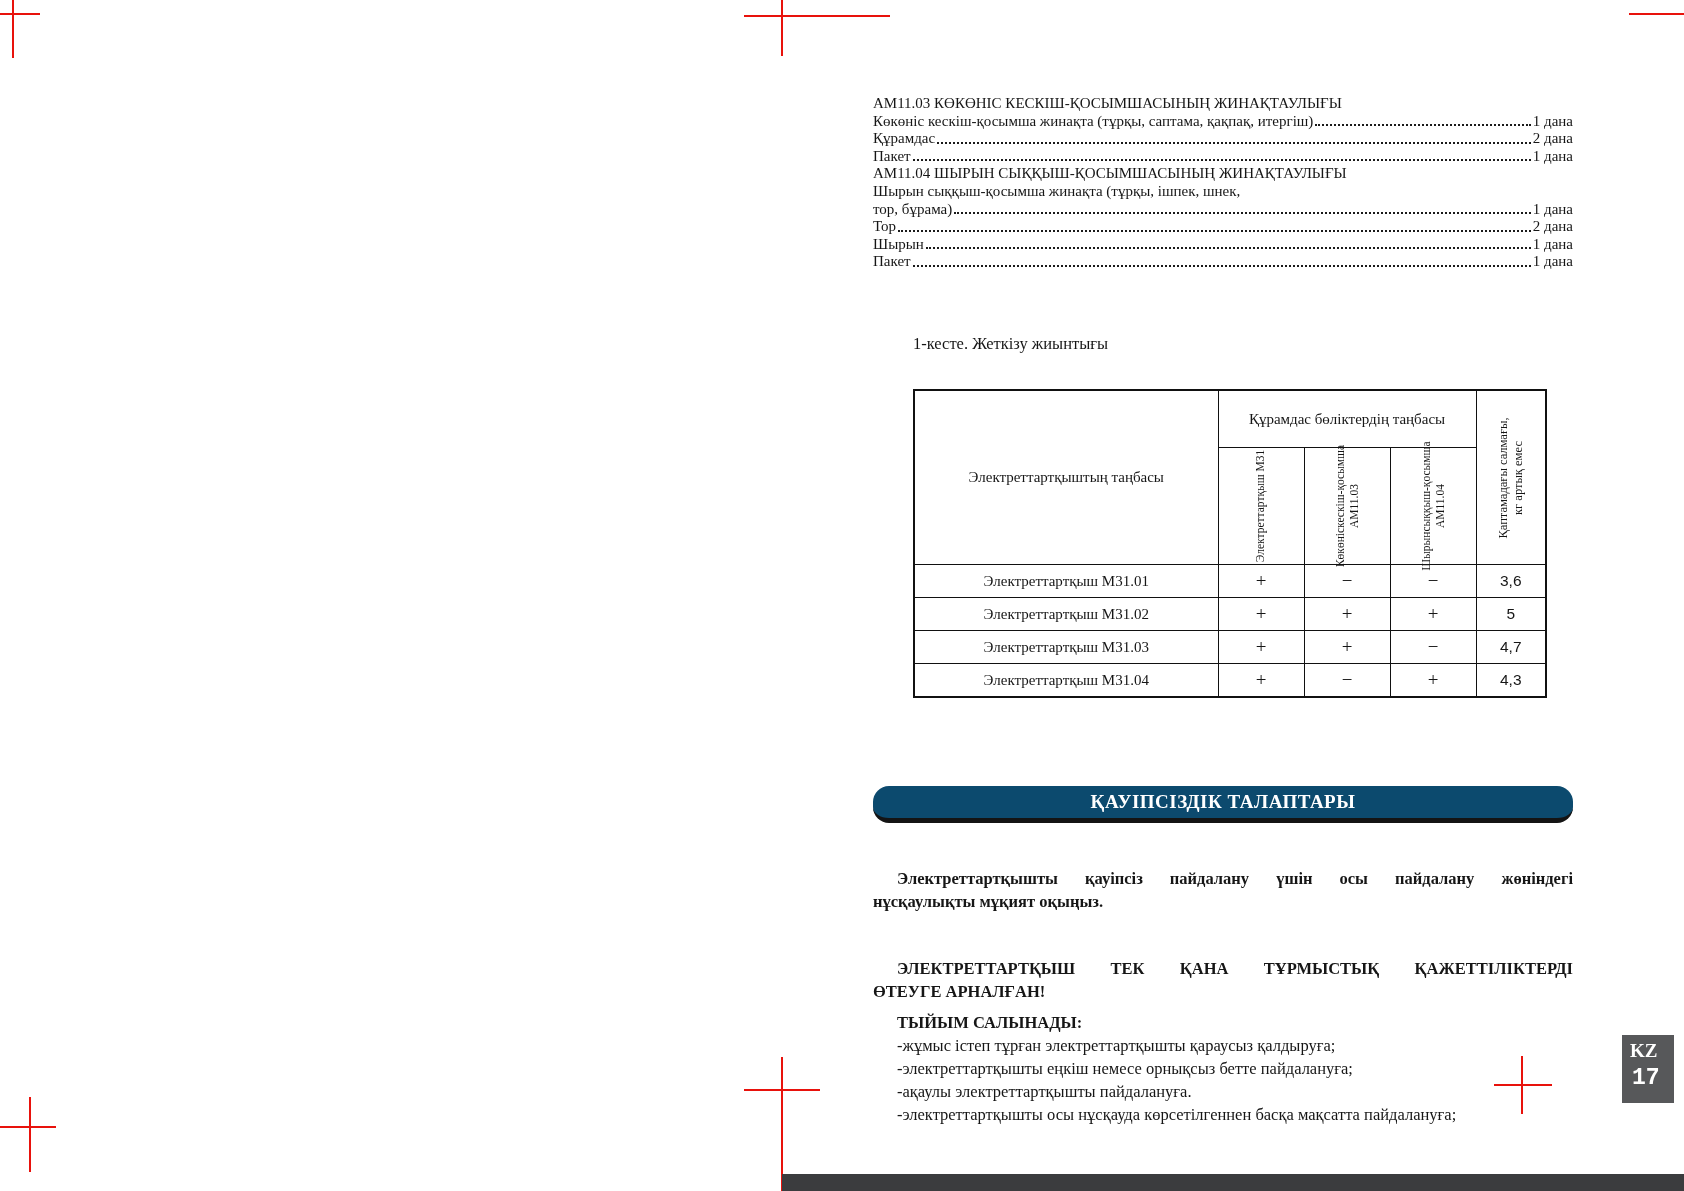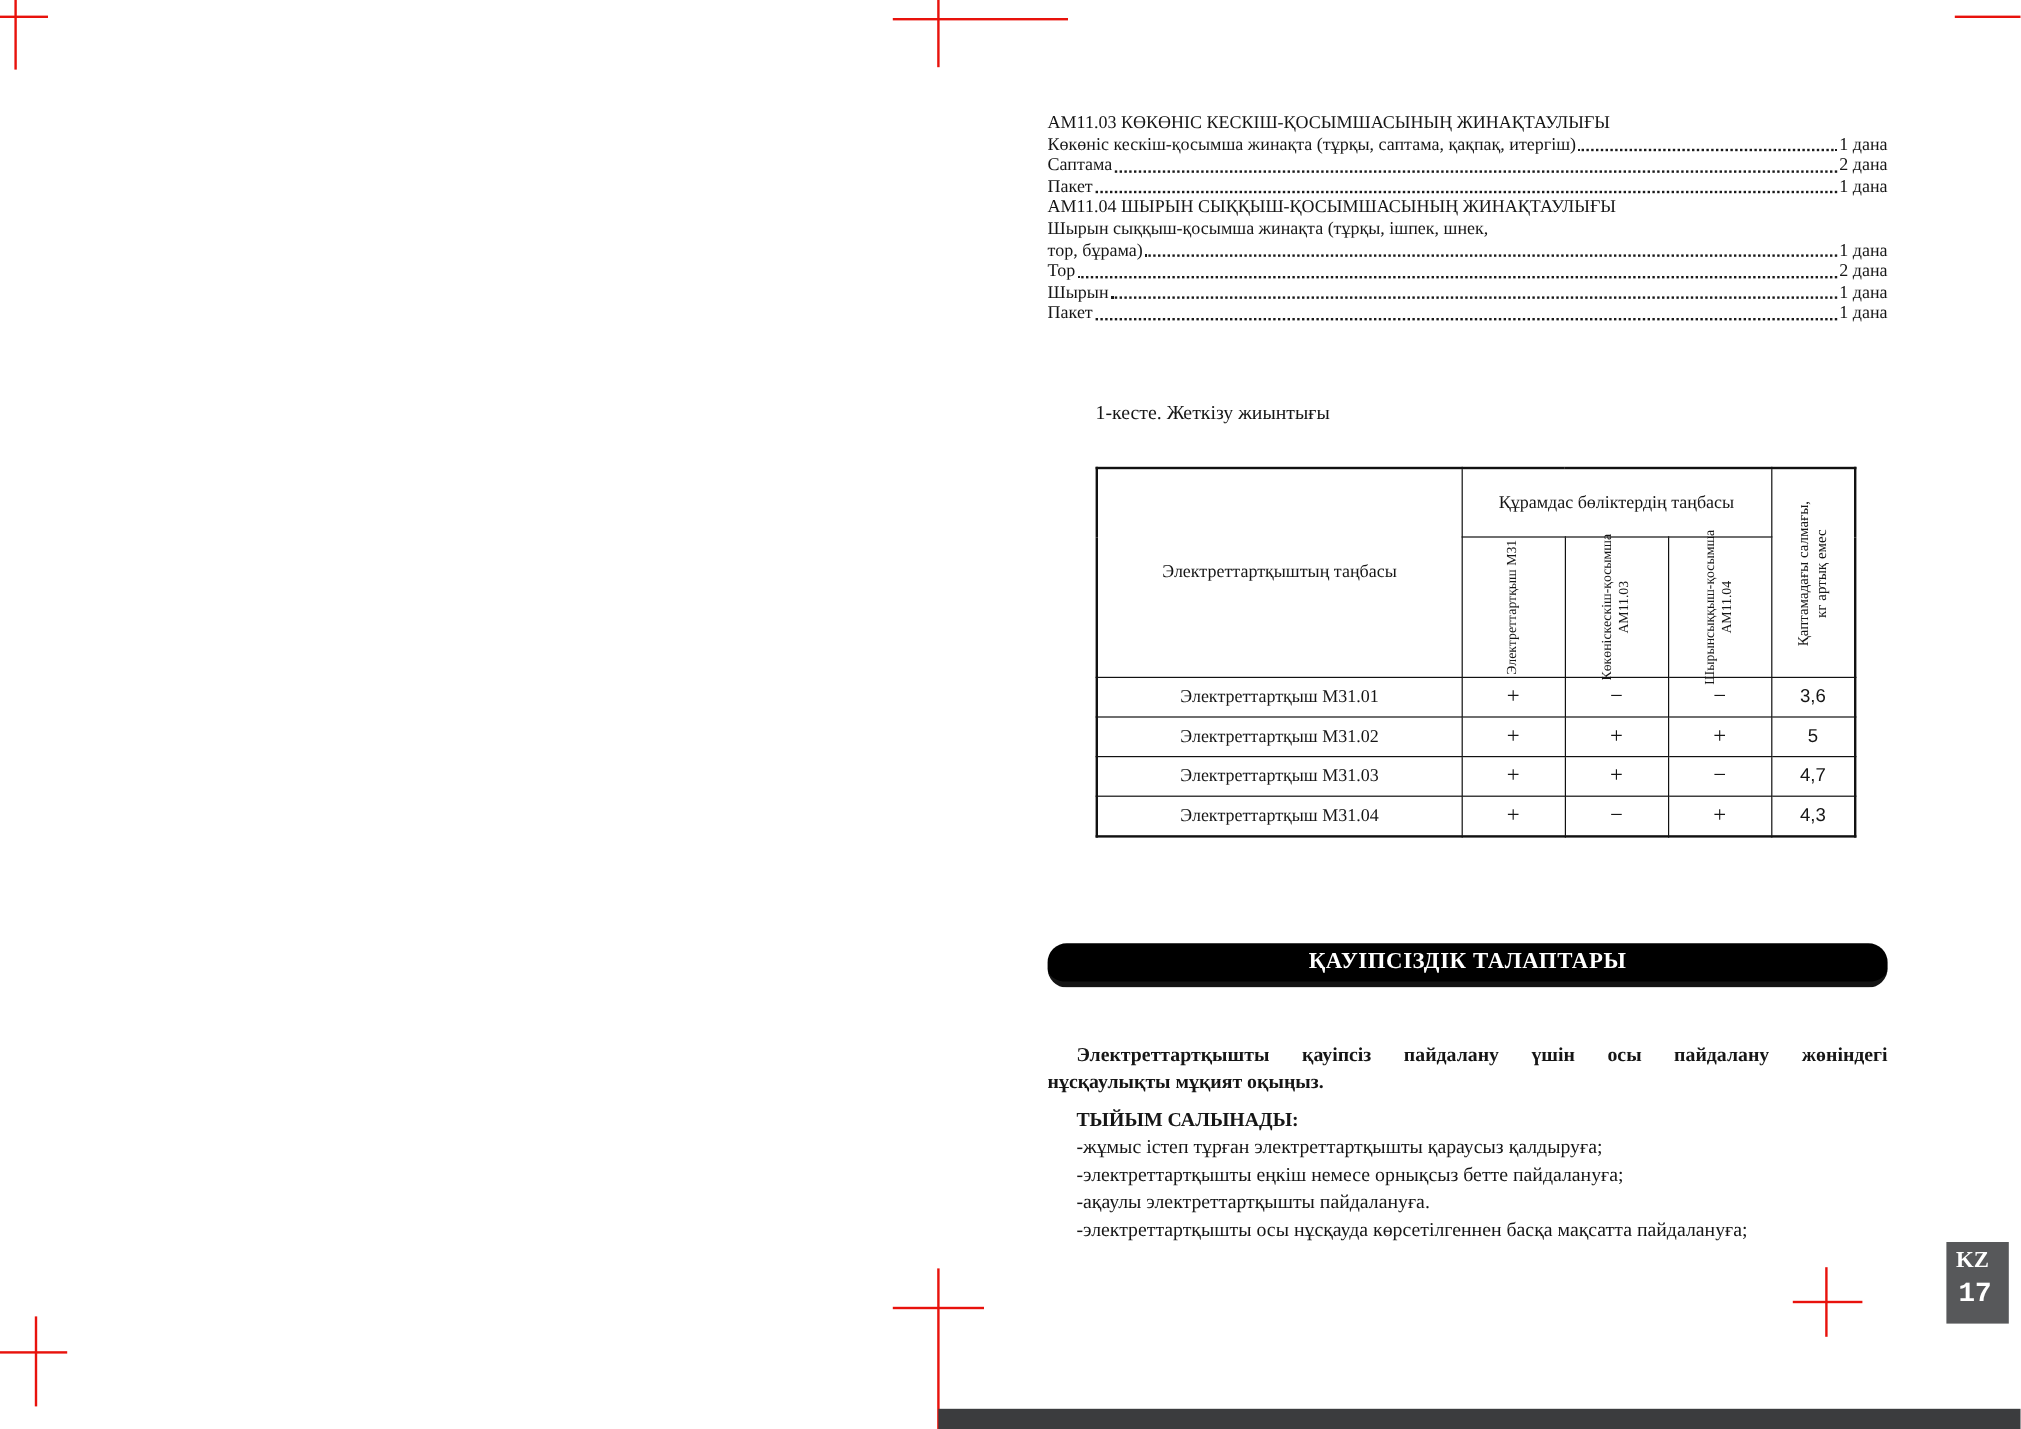--- a/index.html
+++ b/index.html
@@ -49,21 +49,21 @@
     position: absolute; left: 50%; top: 50%;
     transform: translate(-50%,-50%) rotate(-90deg);
     width: 130px; text-align: center;
     font-size: 11.5px; line-height: 13.5px;
   }
   .vbox div { white-space: nowrap; }
   .vbox.wide { width: 168px; font-size: 12.5px; line-height: 15px; }
   
   .band {
     margin-top: 88px; height: 32px; line-height: 32px;
-    background: #000000; border-bottom: 5px solid #141414;
+    background: #0c4a6e; border-bottom: 5px solid #141414;
     text-align: center; color: #ffffff;
     font-weight: bold; font-size: 19px; letter-spacing: 0.5px; border-radius: 16px;
   }
   .para { font-size: 16.5px; line-height: 23px; }
   .para-line { }
   .para-line.first { text-indent: 24px; margin-top: 44px; }
   .para-line.jl { text-align: justify; text-align-last: justify; }
   .bold { font-weight: bold; }
   .p1 { margin-top: 21px; }
   .p2 { margin-top: 16px; }
@@ -106,21 +106,21 @@
     <div class="parts-list">
       <div class="pl-line">
         <span class="pl-text">АМ11.03 КӨКӨНІС КЕСКІШ-ҚОСЫМШАСЫНЫҢ ЖИНАҚТАУЛЫҒЫ</span>
       </div>
       <div class="pl-line">
         <span class="pl-text">Көкөніс кескіш-қосымша жинақта (тұрқы, саптама, қақпақ, итергіш)</span>
         <span class="pl-leader"></span>
         <span class="pl-qty">1 дана</span>
       </div>
       <div class="pl-line">
-        <span class="pl-text">Саптама</span>
+        <span class="pl-text">Құрамдас</span>
         <span class="pl-leader"></span>
         <span class="pl-qty">2 дана</span>
       </div>
       <div class="pl-line">
         <span class="pl-text">Пакет</span>
         <span class="pl-leader"></span>
         <span class="pl-qty">1 дана</span>
       </div>
       <div class="pl-line">
         <span class="pl-text">АМ11.04 ШЫРЫН СЫҚҚЫШ-ҚОСЫМШАСЫНЫҢ ЖИНАҚТАУЛЫҒЫ</span>
@@ -223,20 +223,24 @@
 
     <div class="band">
       <span>ҚАУІПСІЗДІК ТАЛАПТАРЫ</span>
     </div>
 
     <div class="para p1 bold">
       <div class="para-line first jl">Электреттартқышты қауіпсіз пайдалану үшін осы пайдалану жөніндегі</div>
       <div class="para-line">нұсқаулықты мұқият оқыңыз.</div>
     </div>
 
+    <div class="para p2 bold">
+      <div class="para-line first jl">ЭЛЕКТРЕТТАРТҚЫШ ТЕК ҚАНА ТҰРМЫСТЫҚ ҚАЖЕТТІЛІКТЕРДІ</div>
+      <div class="para-line">ӨТЕУГЕ АРНАЛҒАН!</div>
+    </div>
 
 
     <div class="prohibited">
       <div class="prohibited-title">ТЫЙЫМ САЛЫНАДЫ:</div>
       <div class="prohibited-item">-жұмыс істеп тұрған электреттартқышты қараусыз қалдыруға;</div>
       <div class="prohibited-item">-электреттартқышты еңкіш немесе орнықсыз бетте пайдалануға;</div>
       <div class="prohibited-item">-ақаулы электреттартқышты пайдалануға.</div>
       <div class="prohibited-item">-электреттартқышты осы нұсқауда көрсетілгеннен басқа мақсатта пайдалануға;</div>
     </div>
 

